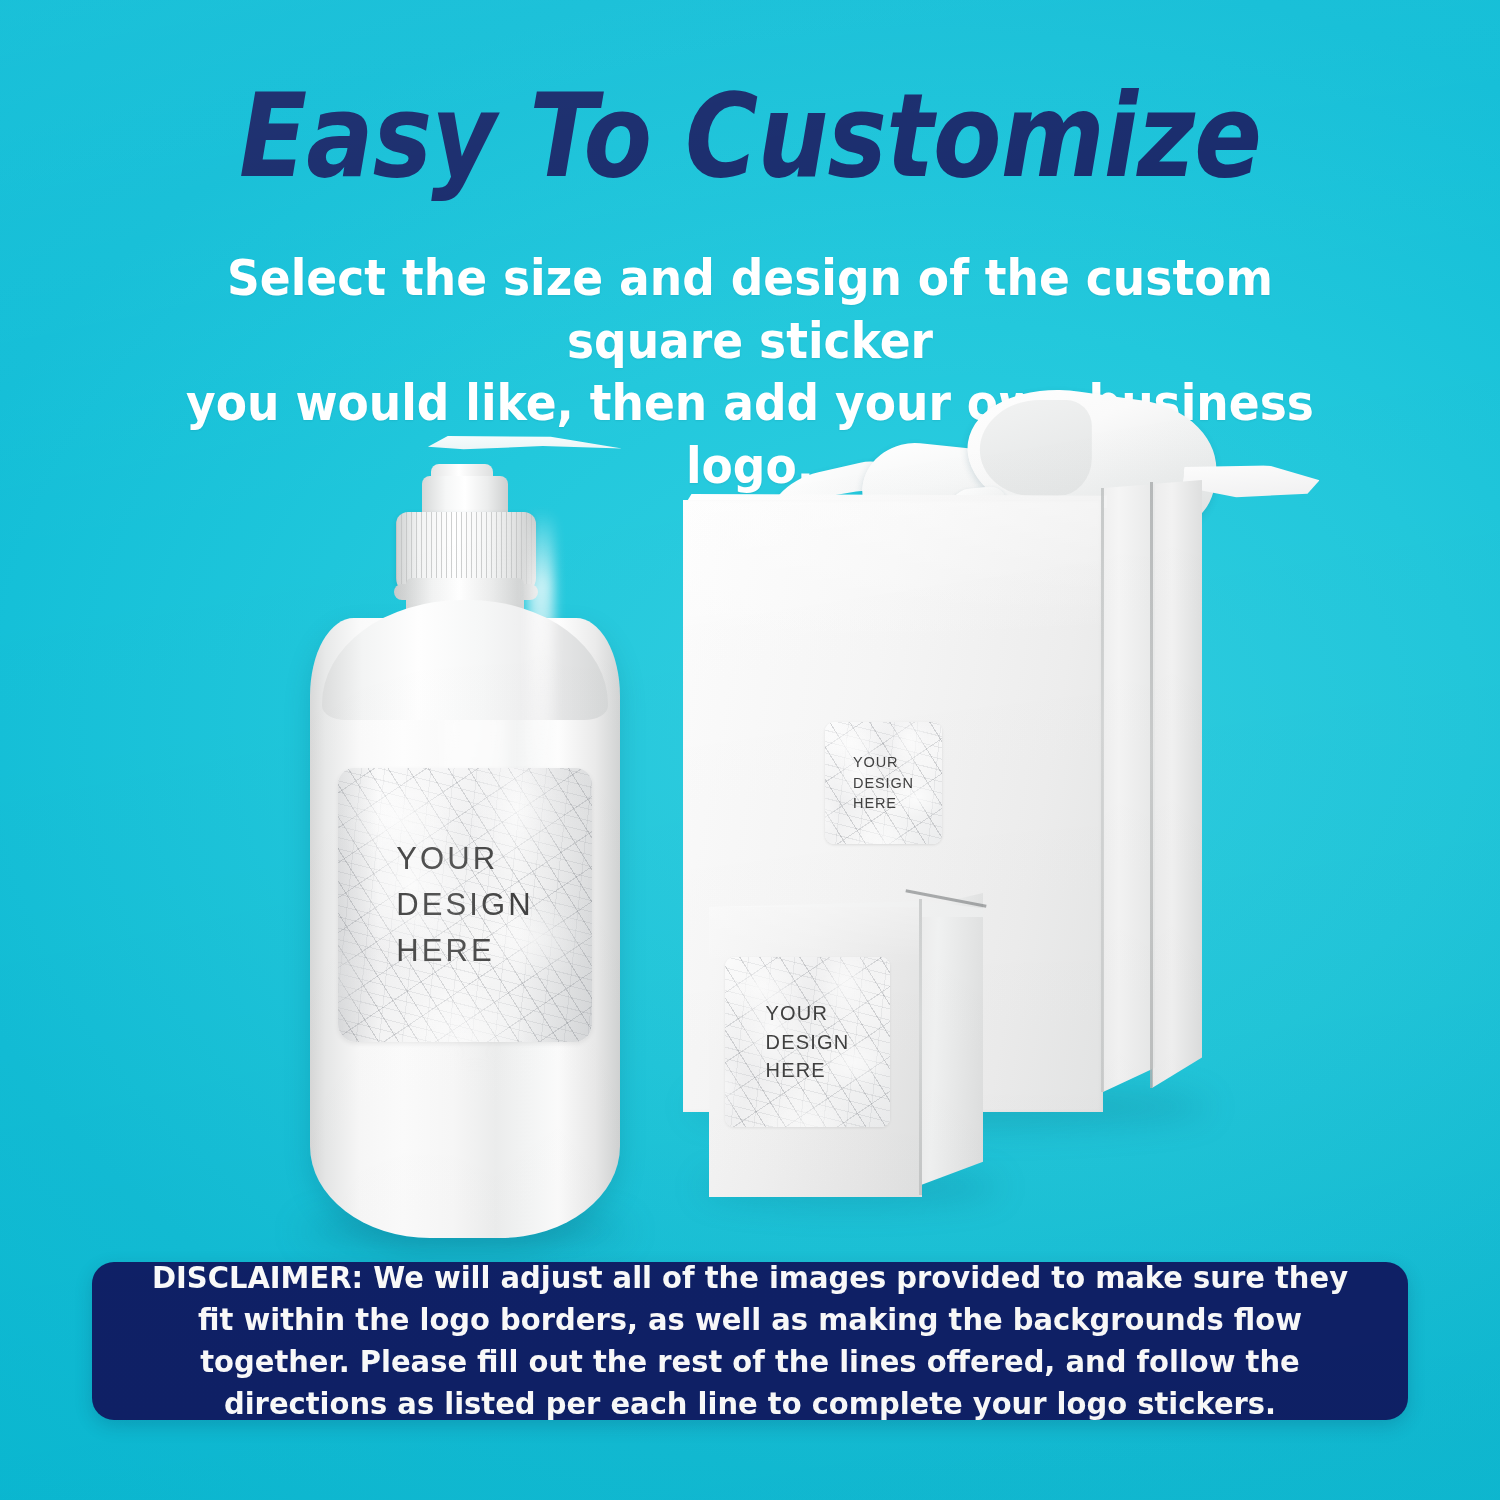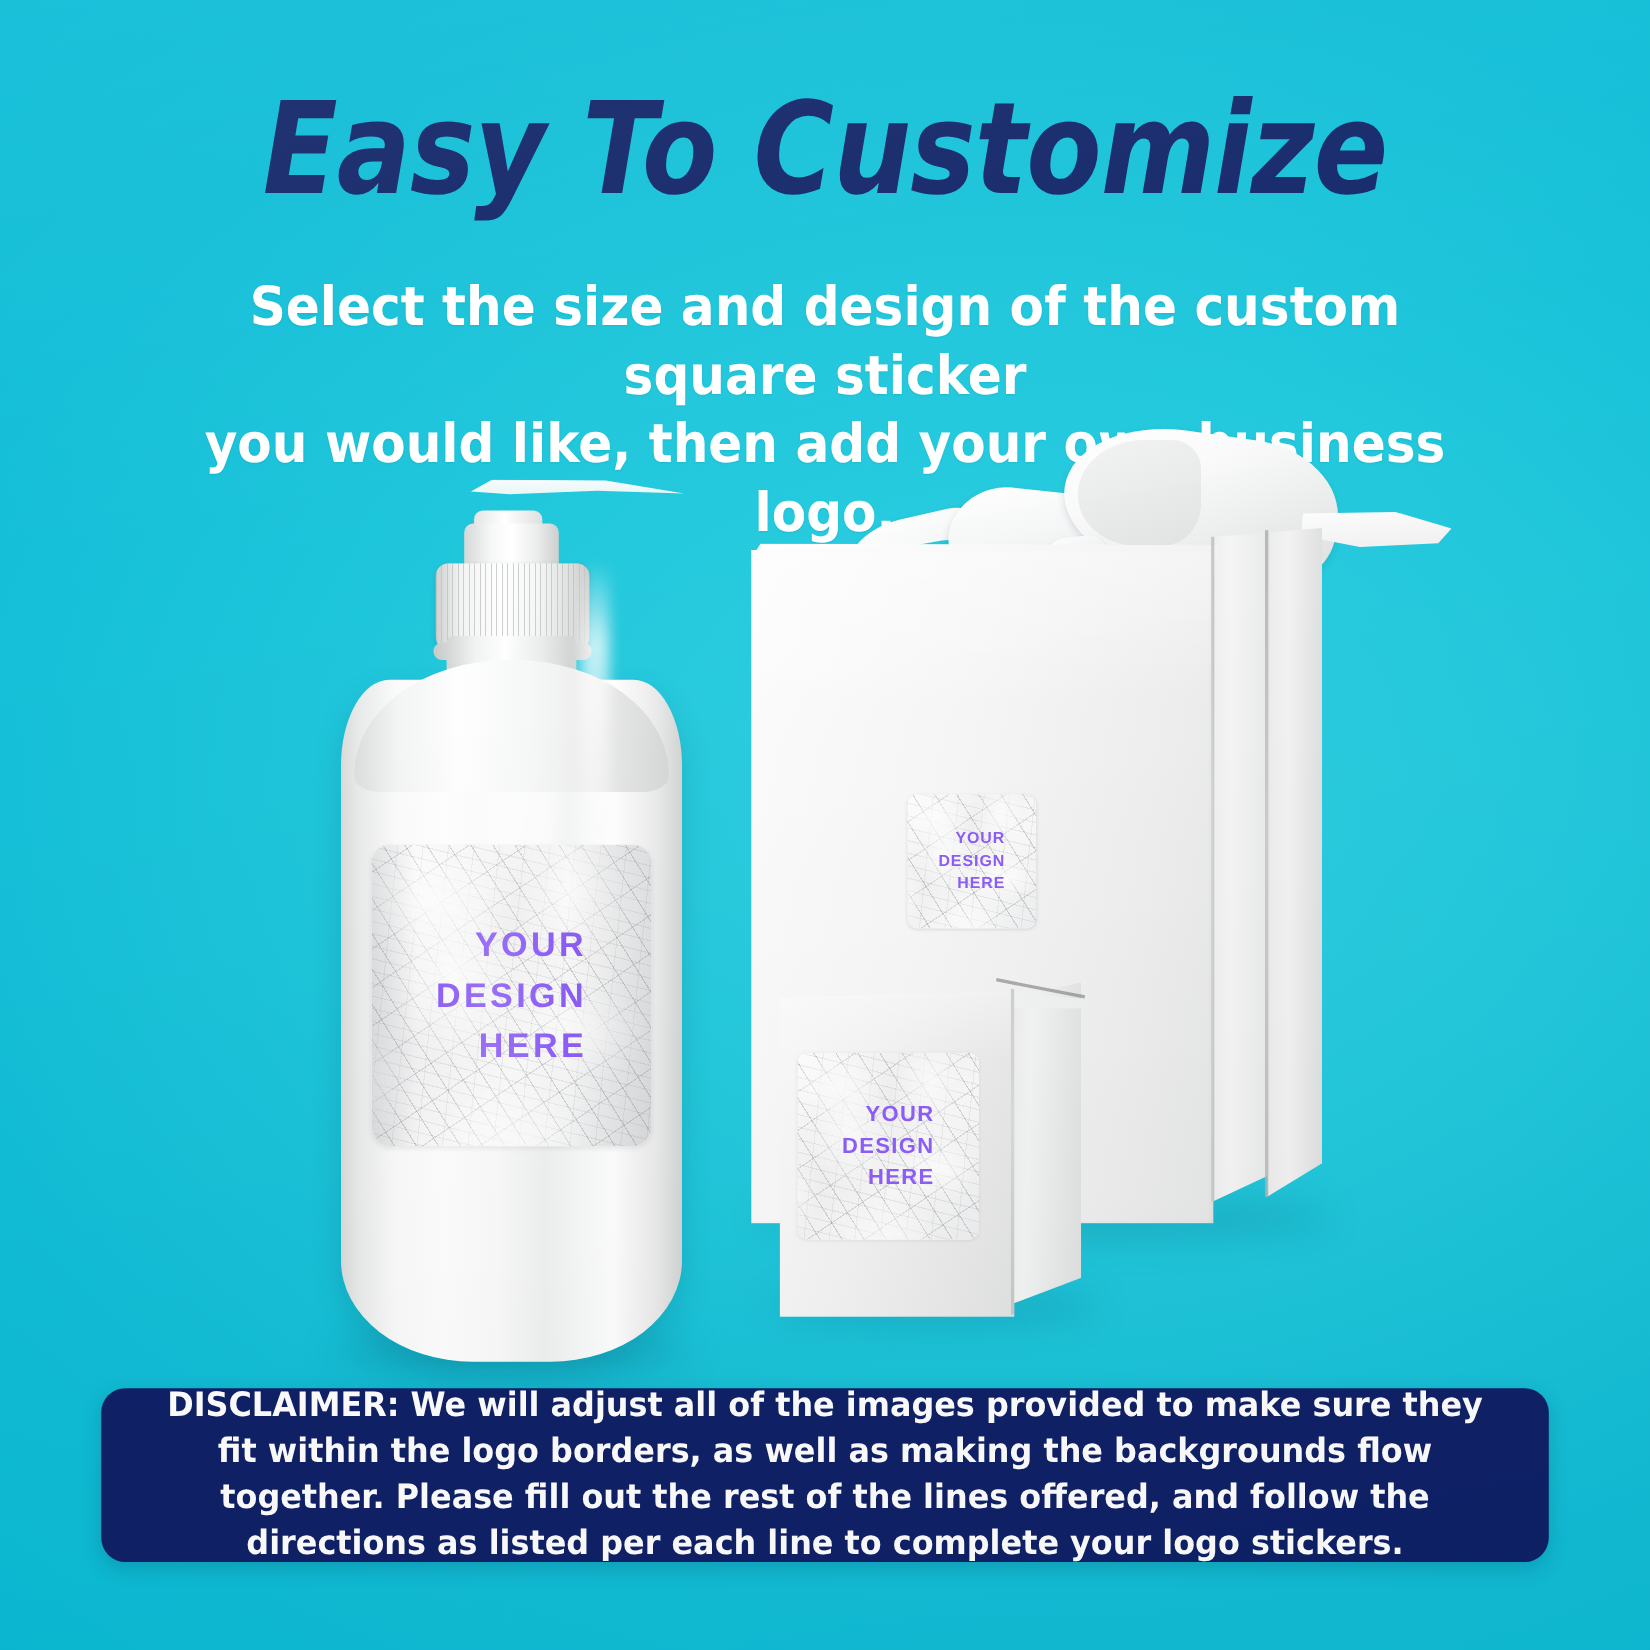--- a/index.html
+++ b/index.html
@@ -181,23 +181,23 @@
     position:absolute;
     border-radius:9px;
     overflow:hidden;
     background:#f4f4f4;
     display:flex; align-items:center; justify-content:center;
   }
   .sticker .marble{ position:absolute; inset:0; }
   .sticker .st-text{
     position:relative; z-index:3;
     font-family:"Liberation Sans", sans-serif;
-    font-weight:700;
-    color:#8b5cf6;
-    text-align:right;
+    font-weight:400;
+    color:#404040;
+    text-align:left;
     line-height:1.42;
     letter-spacing:.06em;
   }
   .sticker-gift{
     left:142px; top:252px; width:117px; height:122px;
     box-shadow:0 1px 3px rgba(0,0,0,.10);
   }
   .sticker-gift .st-text{ font-size:14.5px; }
 
   

